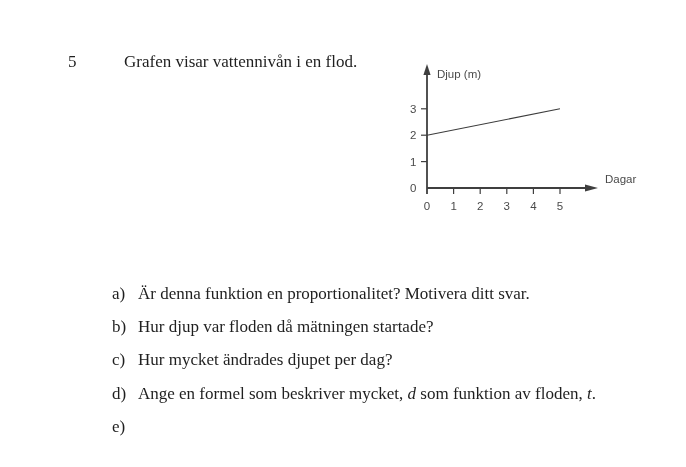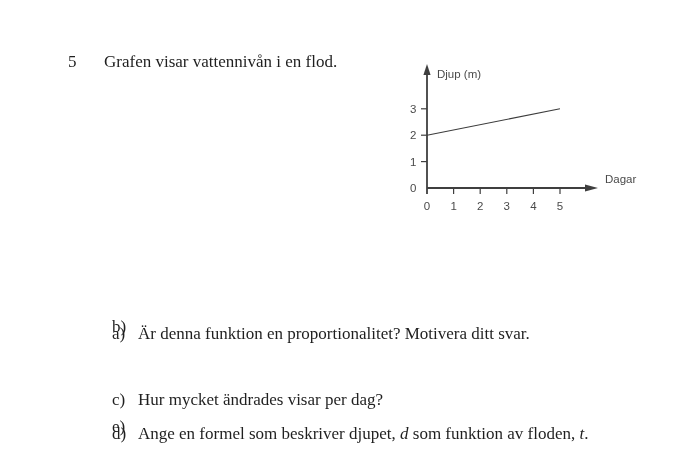--- a/index.html
+++ b/index.html
@@ -18,21 +18,21 @@
     width: 686px;
     font-size: 17px;
     line-height: 22px;
   }
   #problem-number {
     position: absolute;
     left: 68px; top: 0;
   }
   #problem-intro {
     position: absolute;
-    left: 104px; top: 0;
+    left: 124px; top: 0;
     white-space: nowrap;
   }
   #chart-wrap {
     position: absolute;
     left: 398px; top: 58px;
     width: 276px; height: 162px;
   }
   #chart-svg { display: block; }
   #chart-svg text {
     font-family: "Liberation Sans", sans-serif;
@@ -50,21 +50,21 @@
     align-items: baseline;
     height: 33.2px;
     line-height: 33.2px;
     white-space: nowrap;
   }
   .question-label {
     display: inline-block;
     width: 26px;
     flex: 0 0 26px;
   }
-  .question-text { display: inline-block; margin-top: 40px; }
+  .question-text { display: inline-block; }
 </style>
 </head>
 <body>
 
 <div id="page">
 
   <div id="problem-header">
     <span id="problem-number">5</span>
     <span id="problem-intro">Grafen visar vattennivån i en flod.</span>
   </div>
@@ -99,27 +99,28 @@
       </svg>
   </div>
 
   <div id="question-list">
     <div class="question-row">
       <span class="question-label">a)</span>
       <span class="question-text"><span>Är denna funktion en proportionalitet? Motivera ditt svar.</span></span>
     </div>
     <div class="question-row">
       <span class="question-label">b)</span>
+      <span class="question-text"><span>Hur djup var floden då mätningen startade?</span></span>
     </div>
     <div class="question-row">
       <span class="question-label">c)</span>
-      <span class="question-text"><span>Hur mycket ändrades visar per dag?</span></span>
+      <span class="question-text"><span>Hur mycket ändrades djupet per dag?</span></span>
     </div>
     <div class="question-row">
       <span class="question-label">d)</span>
-      <span class="question-text"><span>Ange en formel som beskriver djupet, </span><span style="font-style: italic;">d</span><span> som funktion av floden, </span><span style="font-style: italic;">t</span><span>.</span></span>
+      <span class="question-text"><span>Ange en formel som beskriver mycket, </span><span style="font-style: italic;">d</span><span> som funktion av floden, </span><span style="font-style: italic;">t</span><span>.</span></span>
     </div>
     <div class="question-row">
       <span class="question-label">e)</span>
     </div>
   </div>
 
 </div>
 
 </body></html>

